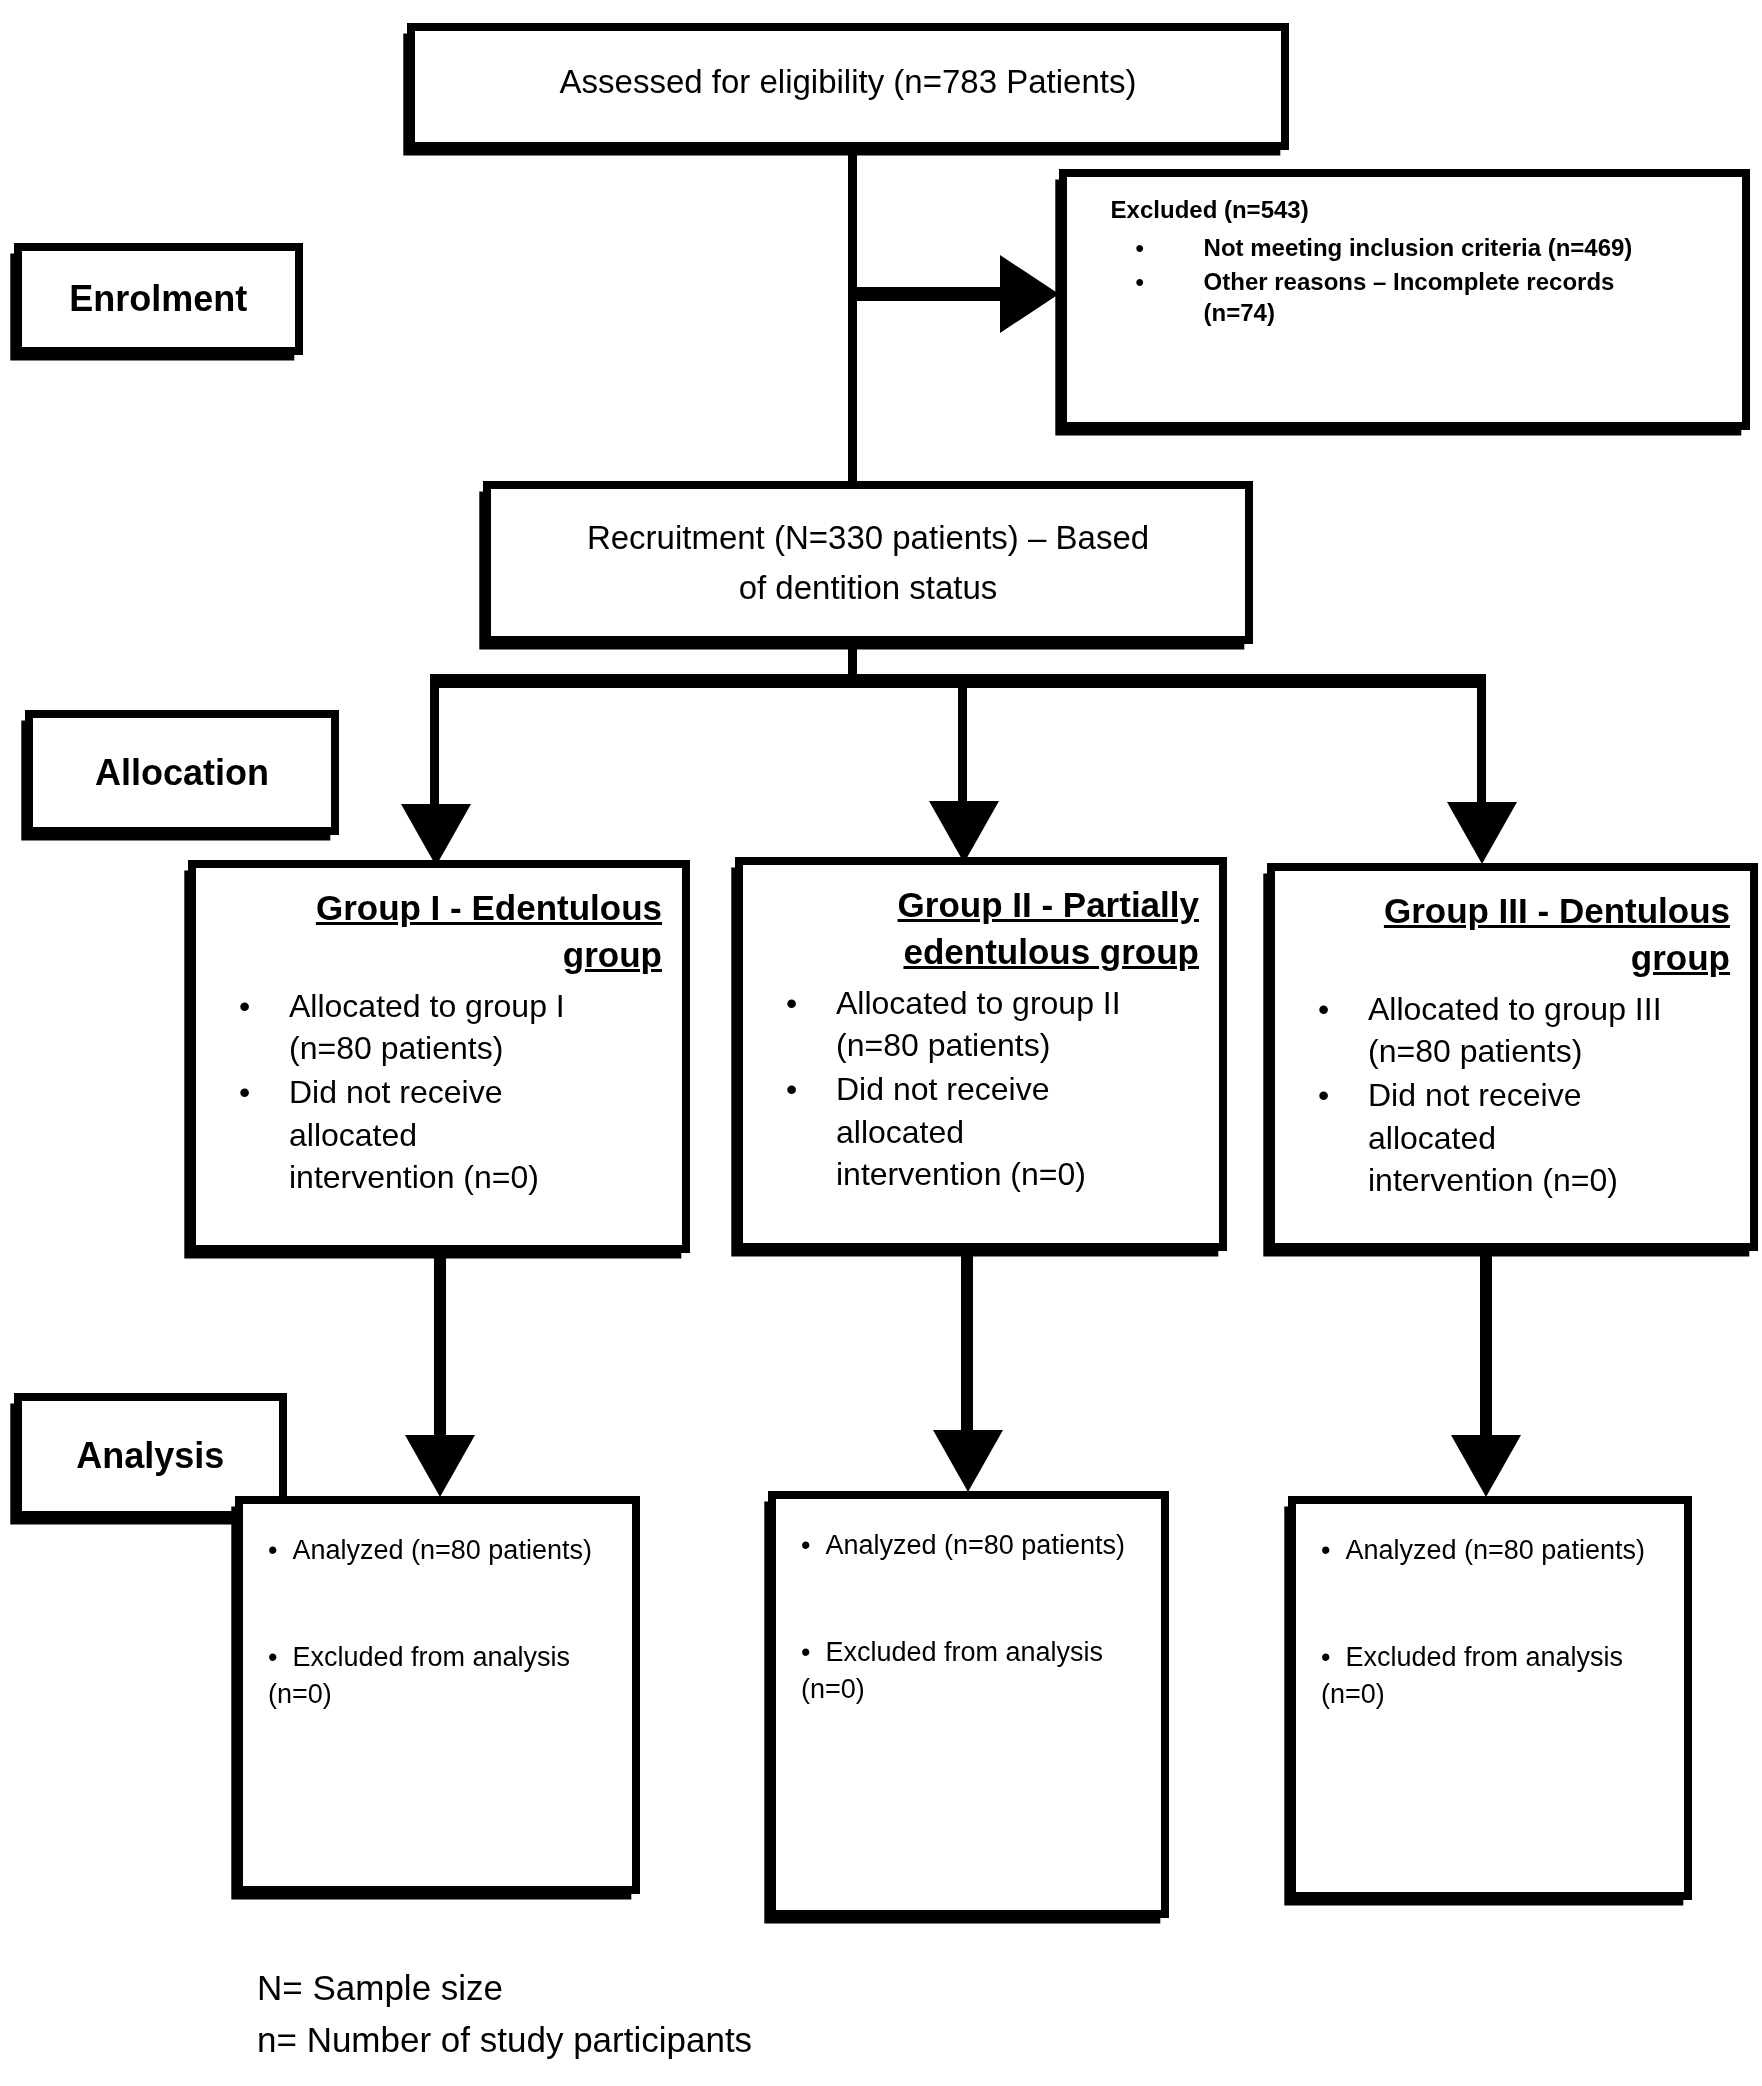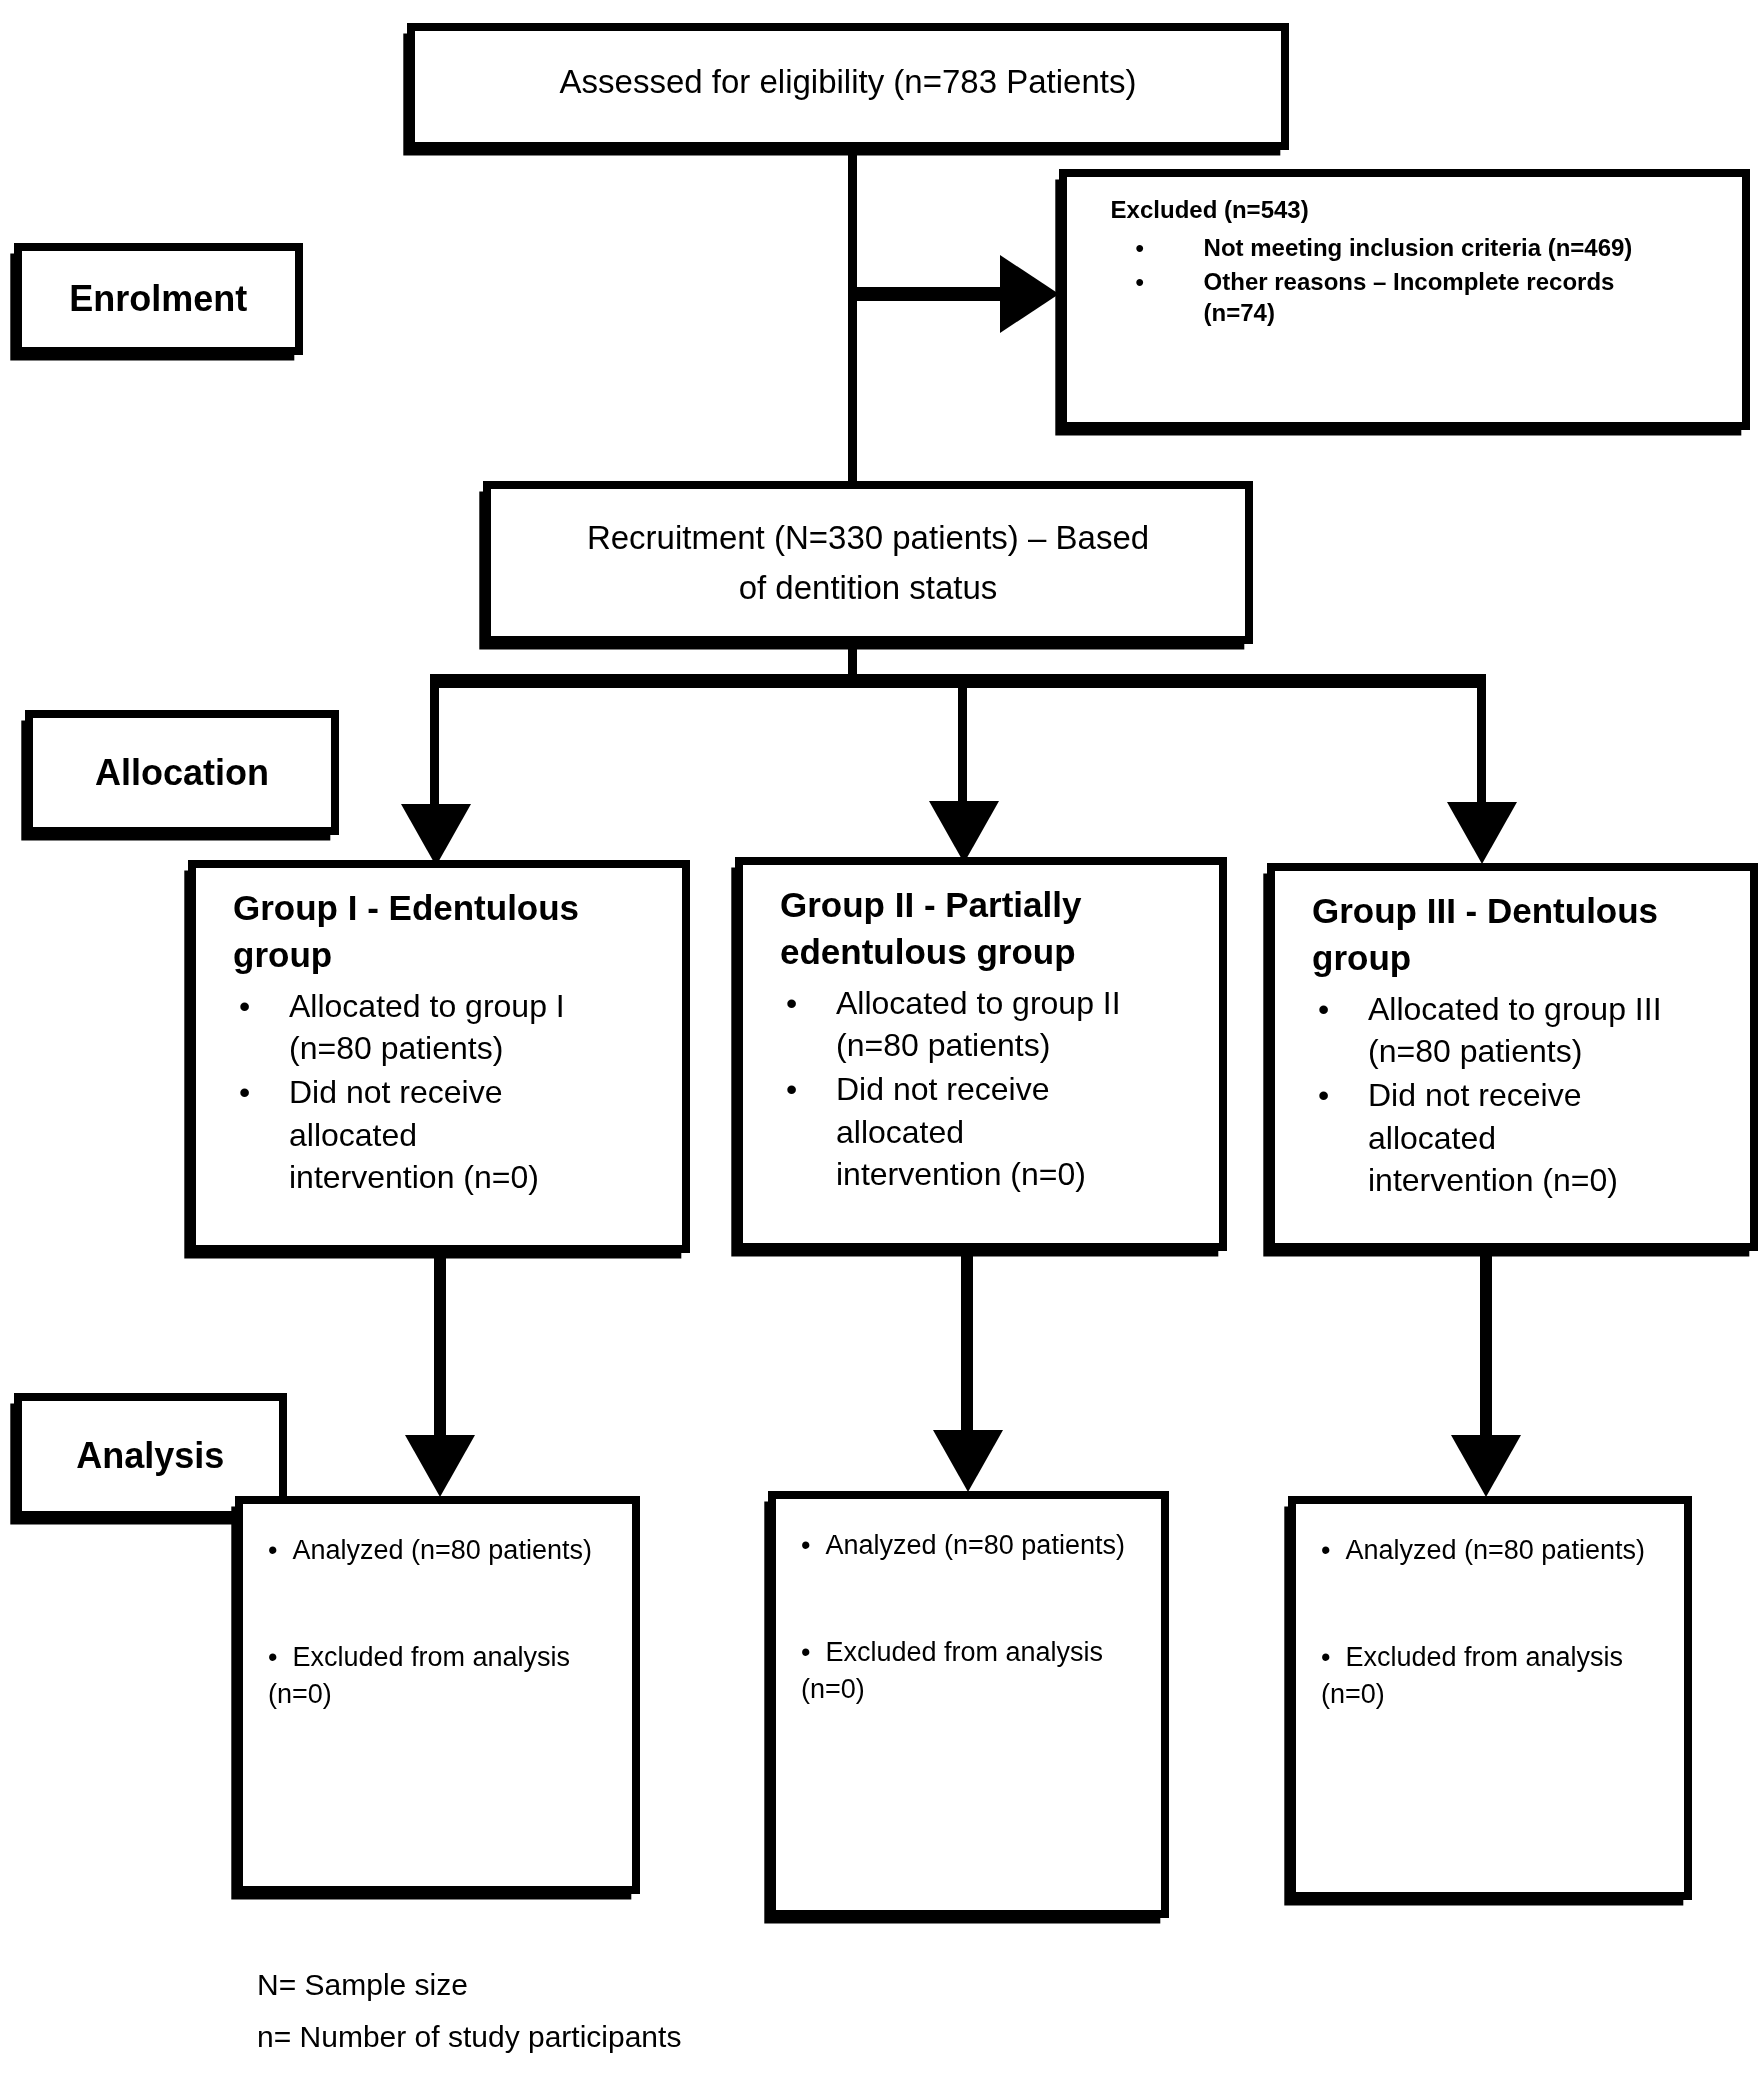--- a/index.html
+++ b/index.html
@@ -33,30 +33,30 @@
     border-left:59px solid #000000;
   }
   
   .excluded{padding:17.4px 18.6px 12.4px 18.6px;font-size:24px;line-height:1.33;font-weight:bold;}
   .excluded .heading{padding-left:25px;}
   .hlist{list-style:none;margin:6.2px 0 0 0;padding:0;}
   .hlist li{position:relative;padding-left:118px;margin:0 56px 1.2px 0;}
   .hlist li::before{content:"•";position:absolute;left:50px;top:0;}
   
   .groupbox{padding:16px 0 0 0;font-size:32px;line-height:1.33;}
-  .groupbox .gtitle{font-weight:bold;font-size:35px;line-height:1.35;text-align:left;padding:0 37px;margin-bottom:6.2px;}
+  .groupbox .gtitle{font-weight:bold;font-size:35px;line-height:1.35;text-align:right;padding:0 20px;margin-bottom:6.2px;text-decoration:underline;}
   .glist{list-style:none;margin:0;padding:0;}
   .glist li{position:relative;padding-left:93px;margin:0 0 1.2px 0;max-width:298px;}
   .glist li::before{content:"•";position:absolute;left:43px;top:0;}
   
   .analysisbox{padding:28px 31px 0 25px;font-size:27px;line-height:1.35;}
   .analysisbox p{margin:0 0 71px 0;max-width:339px;}
   .analysisbox p::before{content:"•\00a0\00a0";}
   
-  .legend-line{position:absolute;font-size:30px;white-space:nowrap;}
+  .legend-line{position:absolute;font-size:35px;white-space:nowrap;}
 </style>
 </head>
 <body>
 
 <div class="canvas">
 
   <div class="box stage" style="left:13.7px;top:243px;width:289px;height:112px;">
     <span>Enrolment</span>
   </div>
   <div class="box stage" style="left:13.7px;top:1393px;width:273px;height:126px;">

